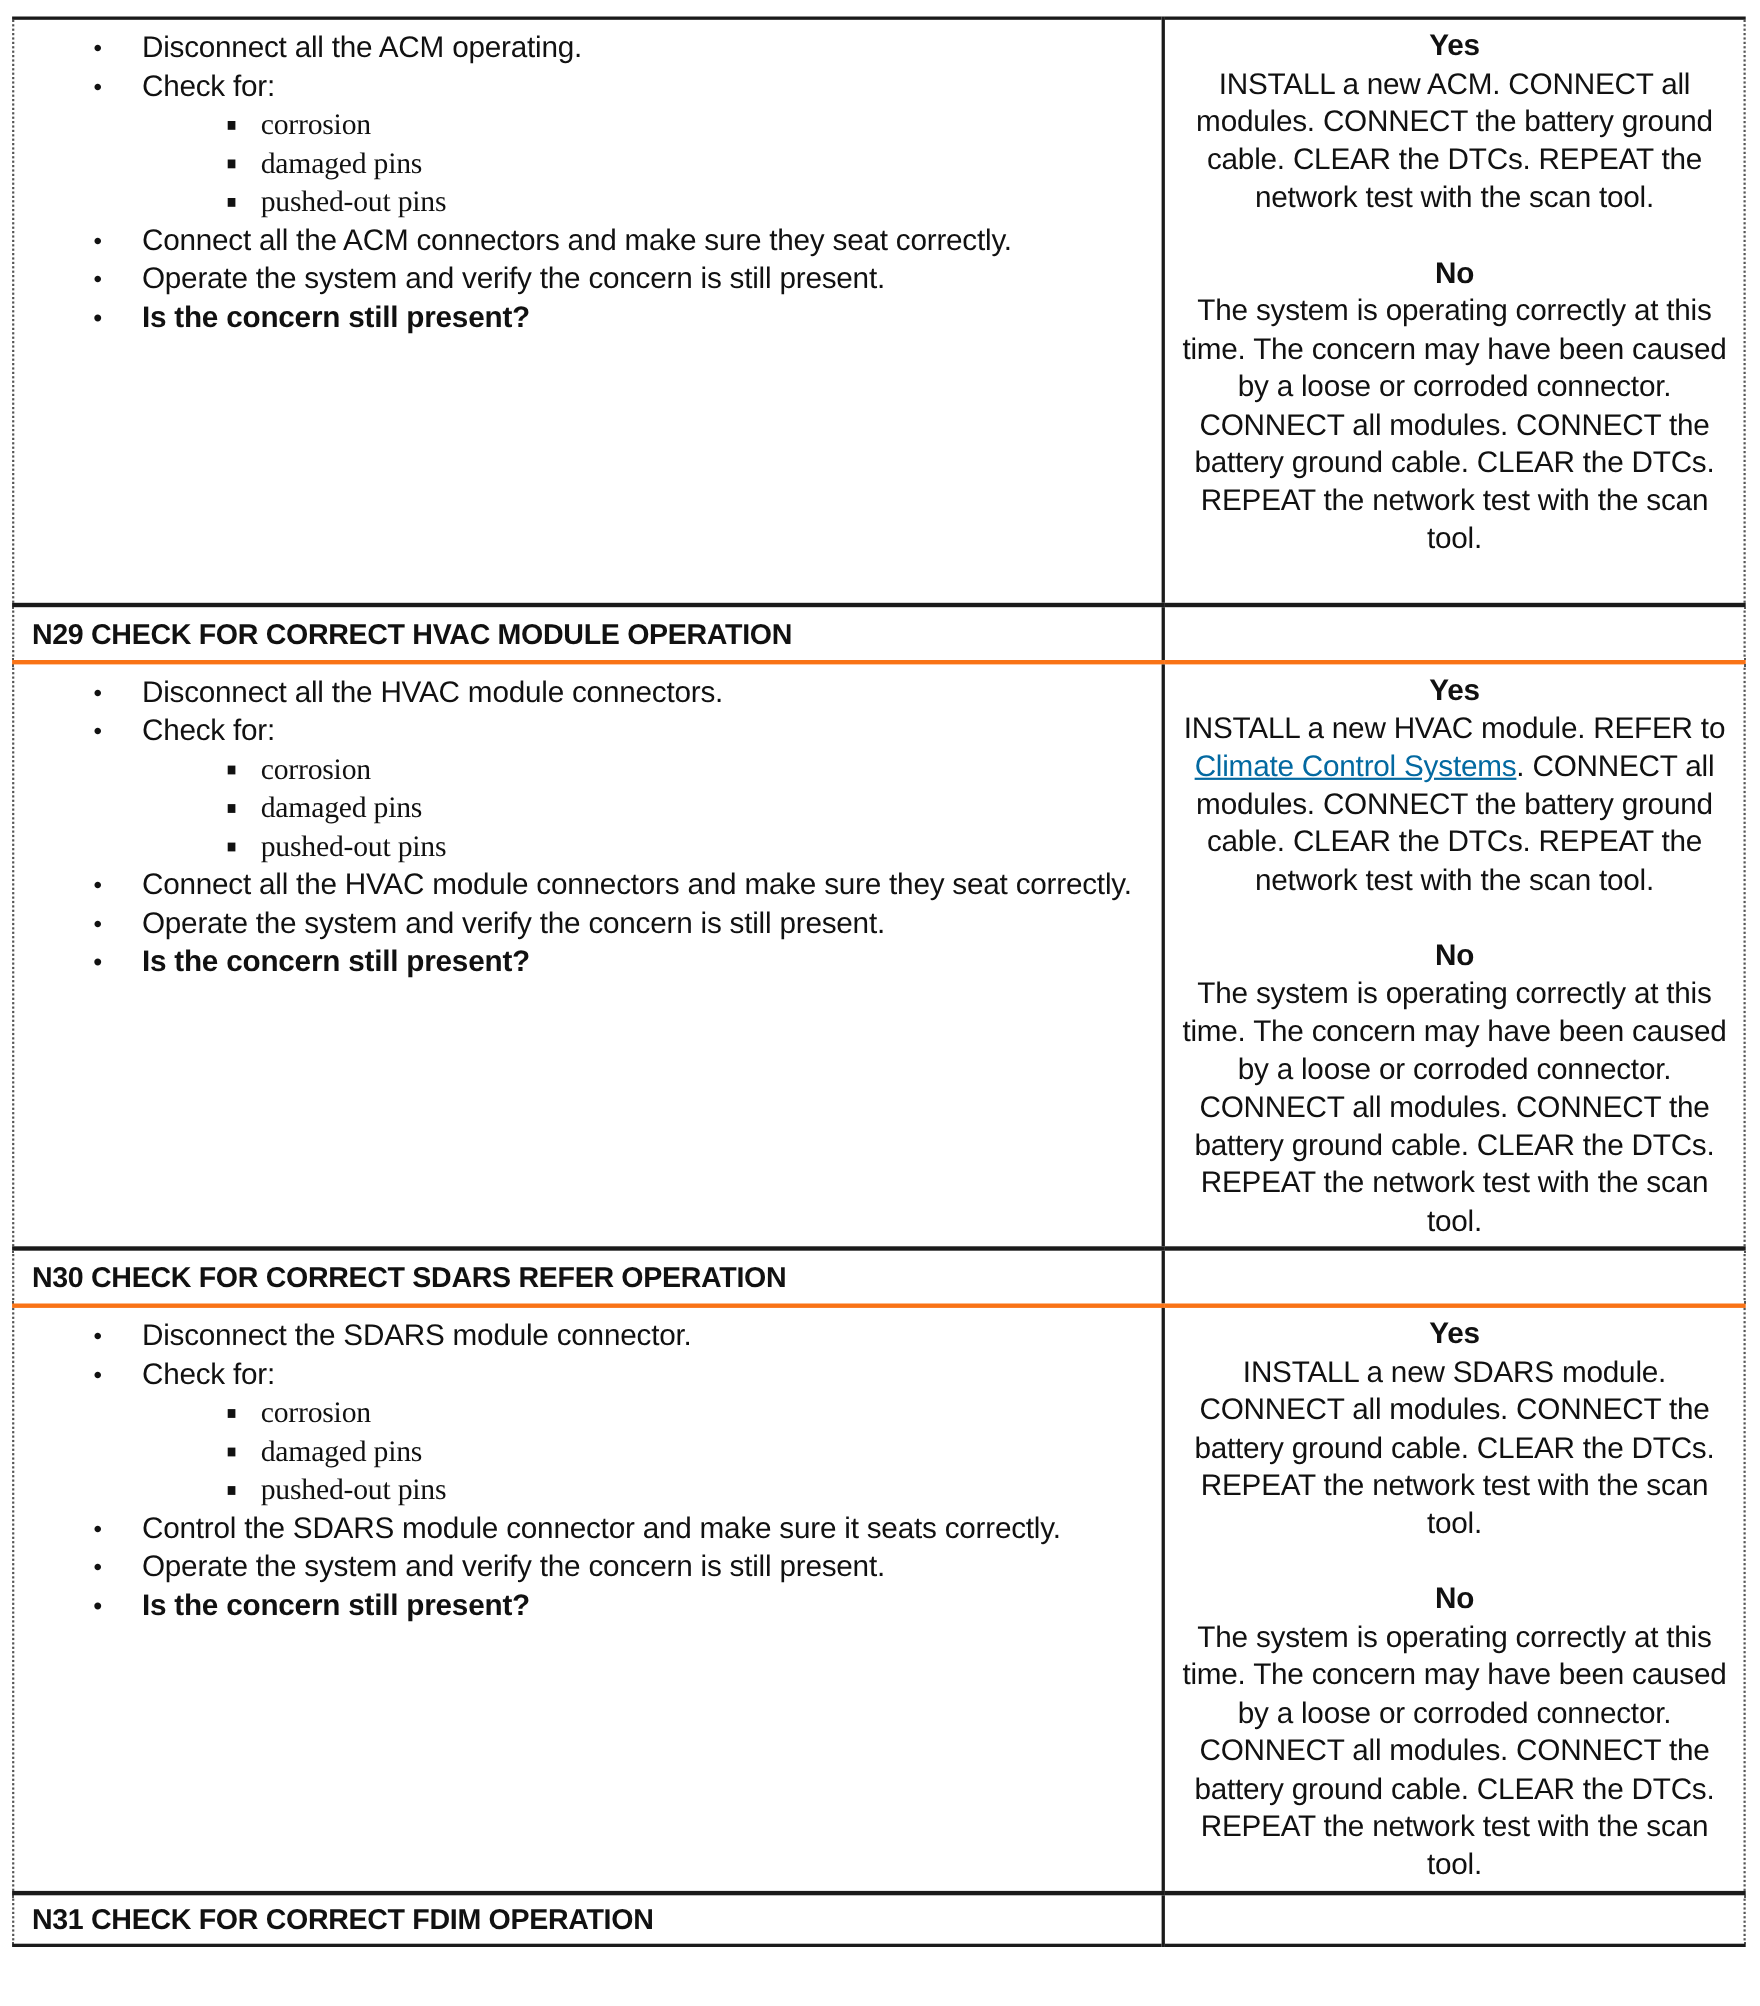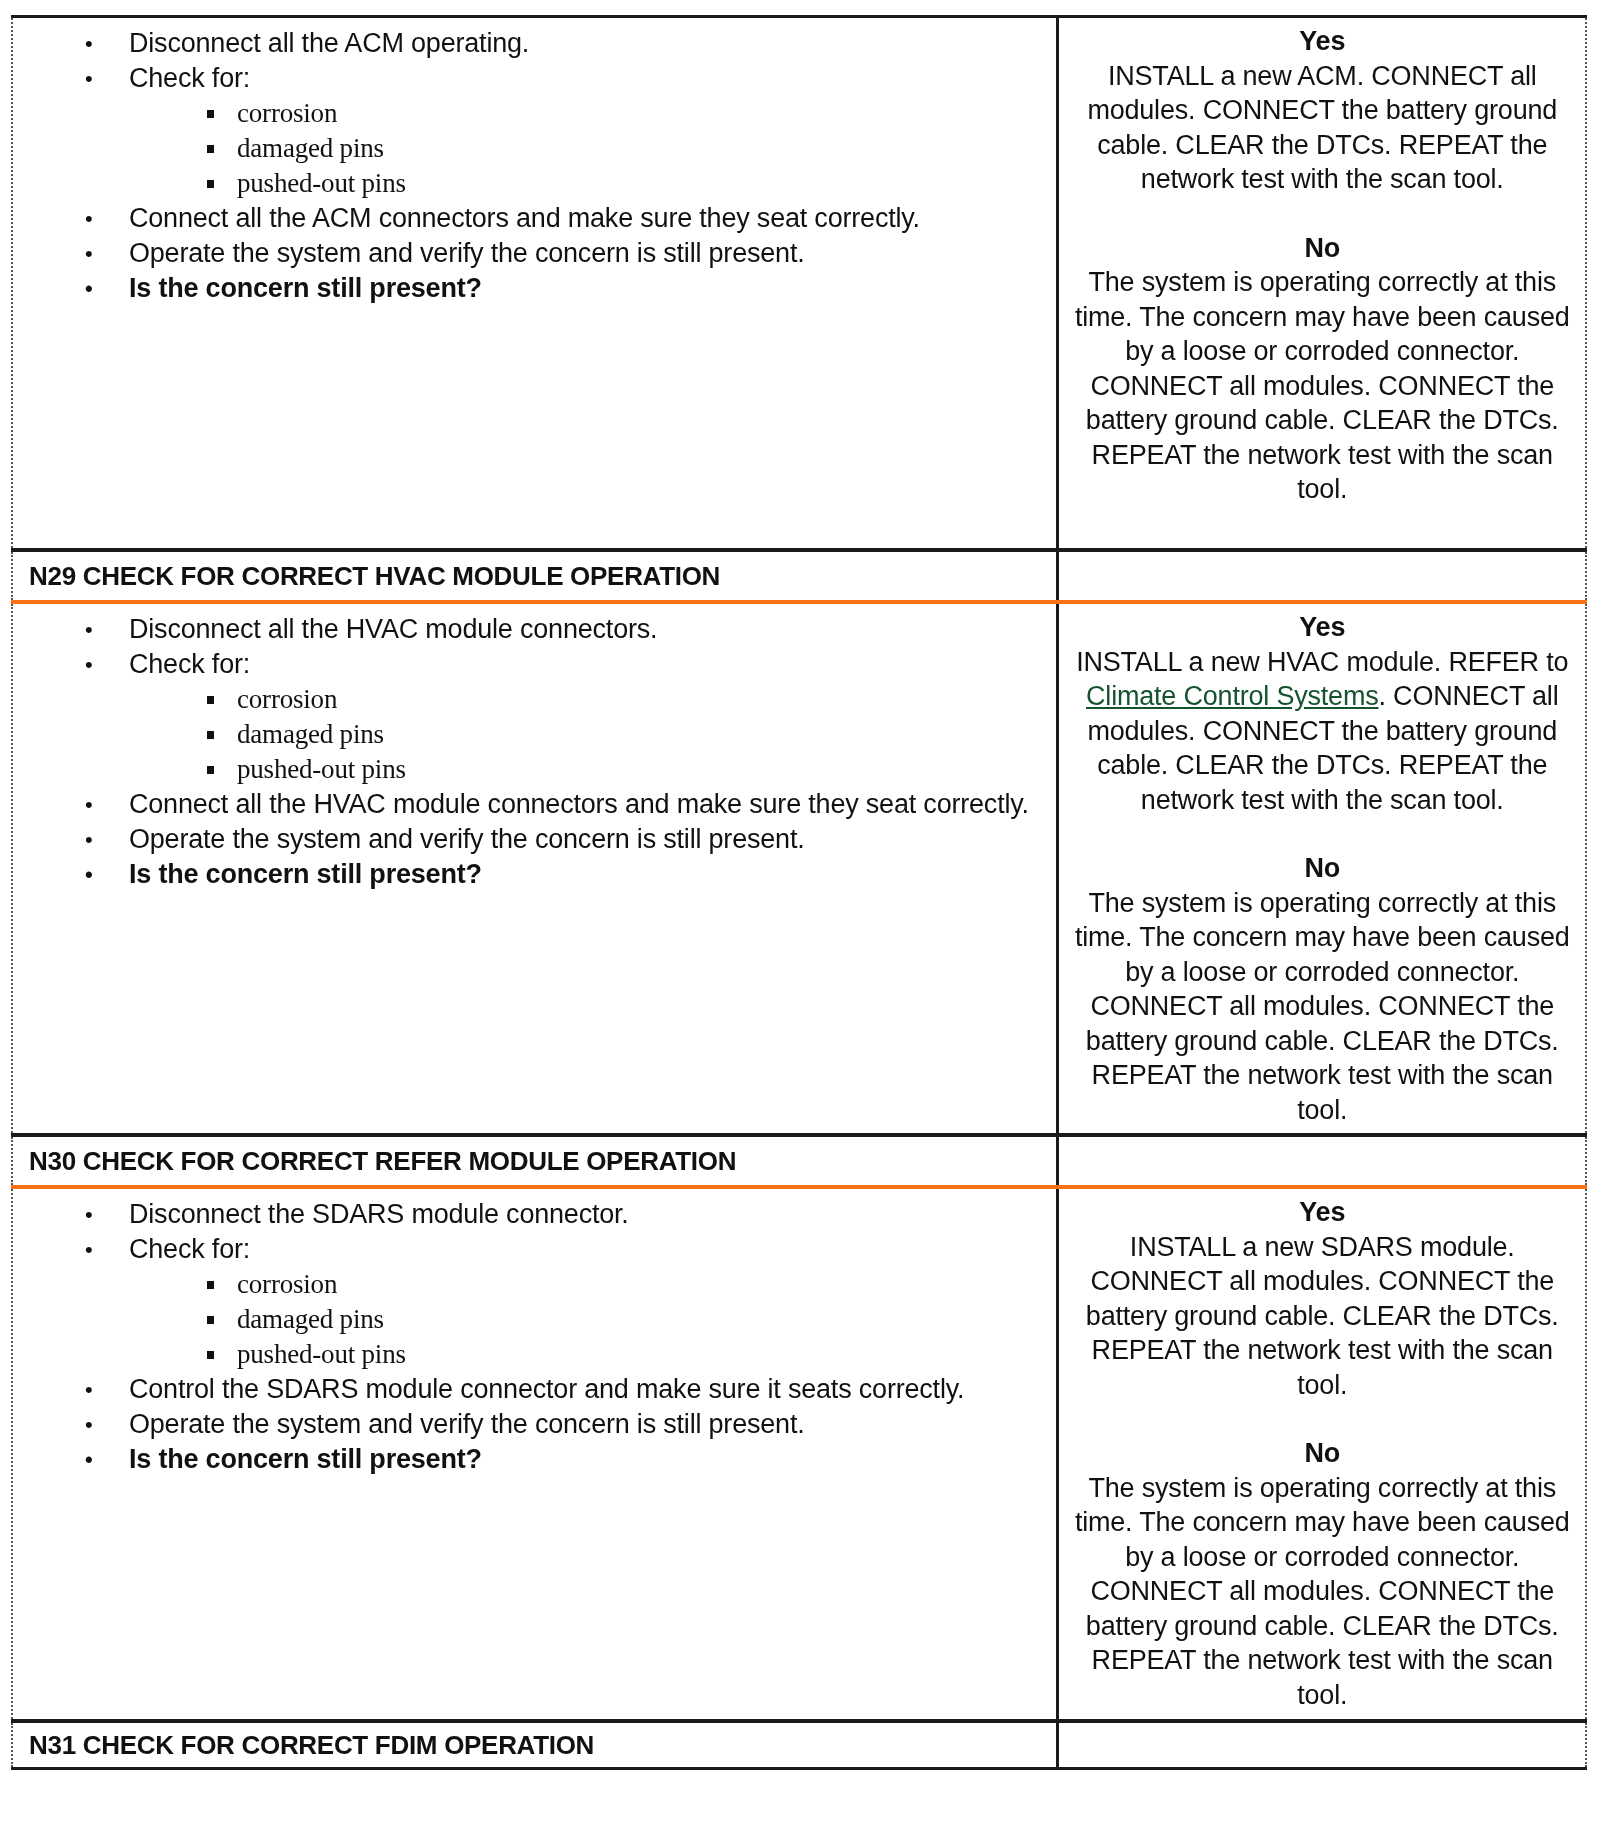--- a/index.html
+++ b/index.html
@@ -106,21 +106,21 @@
   }
   .answer-label {
     font-weight: bold;
     display: block;
   }
   .answer-block + .answer-block {
     margin-top: 34px;
   }
   .ref-link {
     text-decoration: underline;
-    color: #14532d;
+    color: #0369a1;
     cursor: pointer;
   }
   .row-acm td { height: 530px; }
   .row-hvac td { height: 528px; }
   .row-sdars td { height: 530px; }
 </style>
 </head>
 <body>
 
 <table class="doc-table">
@@ -189,21 +189,21 @@
         </div>
         <div class="answer-block">
           <span class="answer-label">No</span>
           <span>The system is operating correctly at this time. The concern may have been caused by a loose or corroded connector. CONNECT all modules. CONNECT the battery ground cable. CLEAR the DTCs. REPEAT the network test with the scan tool.</span>
         </div>
       </div>
     </td>
   </tr>
 
   <tr class="header-row">
-    <td class="left-cell"><span class="step-title">N30 CHECK FOR CORRECT REFER MODULE OPERATION</span></td>
+    <td class="left-cell"><span class="step-title">N30 CHECK FOR CORRECT SDARS REFER OPERATION</span></td>
     <td class="right-cell"></td>
   </tr>
 
   <tr class="body-row row-sdars">
     <td class="left-cell">
       <ul class="steps">
         <li><span class="bullet">•</span><span>Disconnect the SDARS module connector.</span></li>
         <li><span class="bullet">•</span><span>Check for:</span>
           <ul class="sub-steps">
             <li><span class="sq"></span><span>corrosion</span></li>

